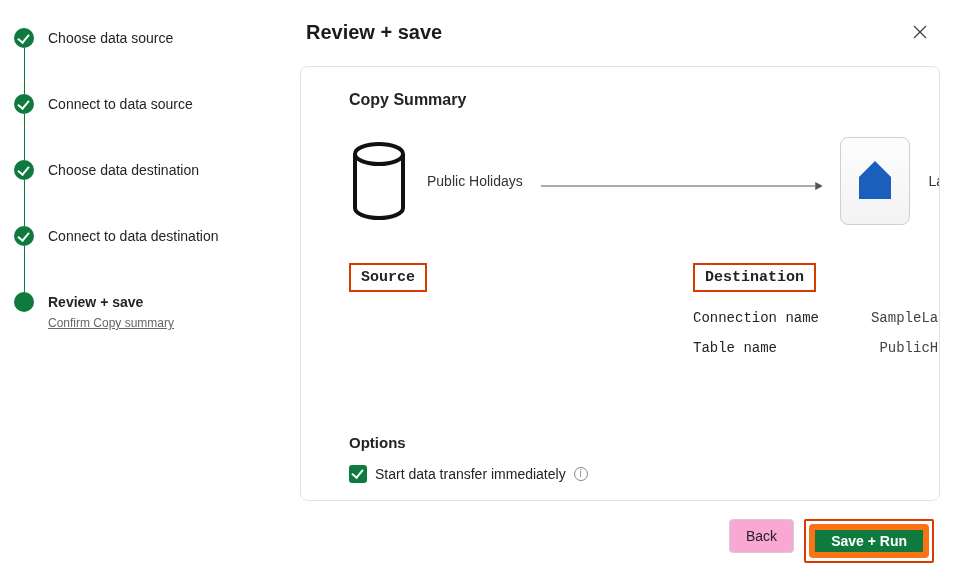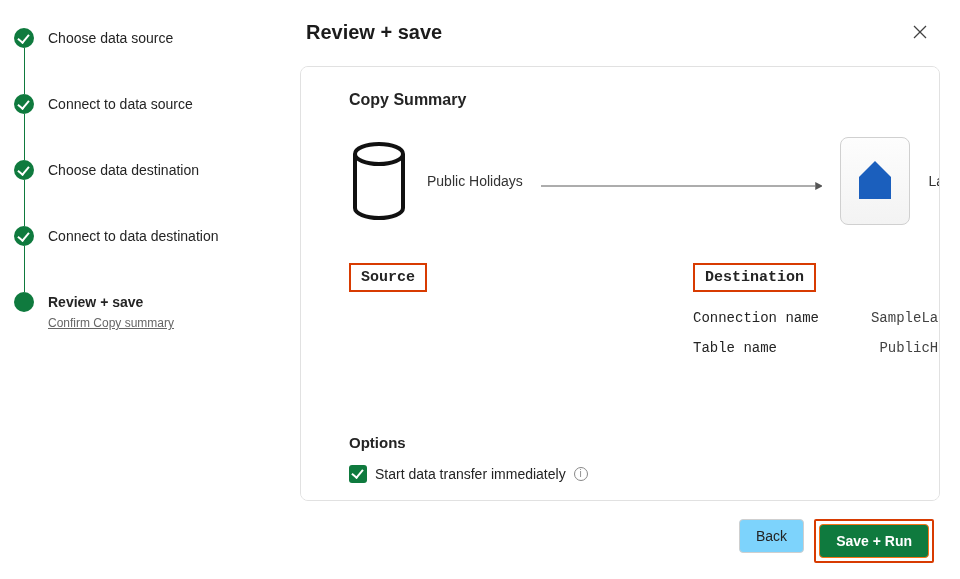--- a/index.html
+++ b/index.html
@@ -220,27 +220,27 @@
   }
   .btn {
     height: 34px;
     padding: 0 16px;
     border-radius: 4px;
     font-size: 14px;
     font-family: inherit;
     cursor: pointer;
   }
   .btn-secondary {
-    background: #7dd3fc;
+    background: #f9a8d4;
     border: 1px solid #cfcfcf;
     color: #242424;
   }
   .btn-primary {
     background: #0f7a3e;
-    border: 1px solid #f97316;
+    border: 6px solid #f97316;
     color: #fff;
     font-weight: 600;
   }
   .highlight-box {
     border: 2px solid #d83b01;
     padding: 3px;
     border-radius: 2px;
   }
 </style>
 </head>

